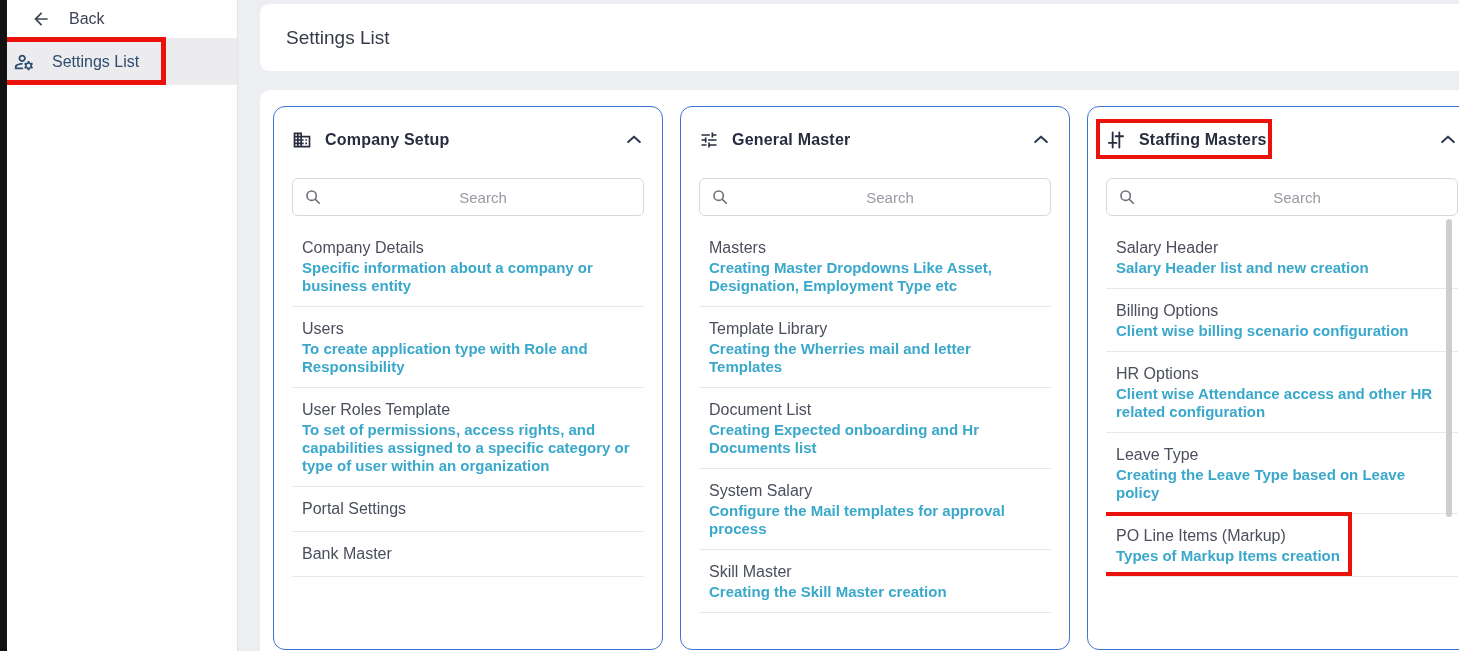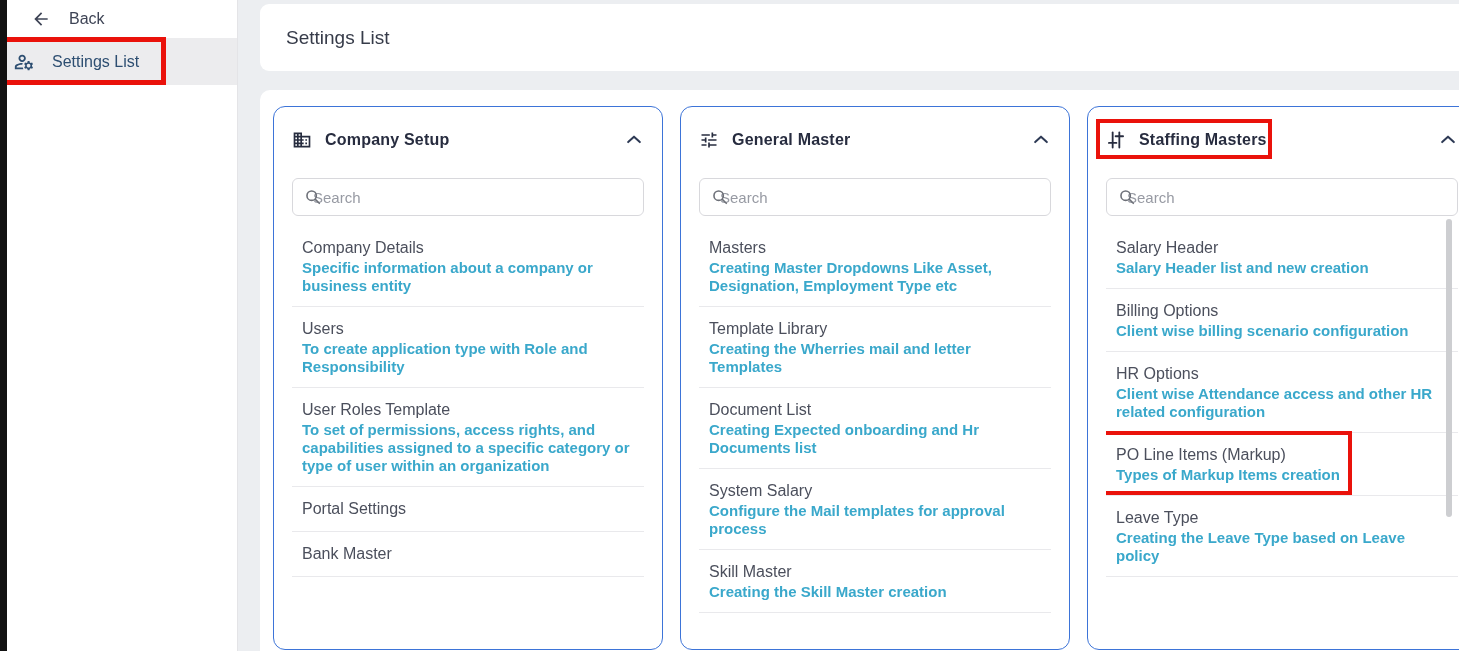--- a/index.html
+++ b/index.html
@@ -42,22 +42,22 @@
   
   .settings-card { position:relative; flex:0 0 auto; width:390px; height:544px; background:#fff;
                    border:1.5px solid #3d74d8; border-radius:12px; padding:0 18px; overflow:hidden; }
   .card-header { display:flex; align-items:center; gap:13px; padding-top:21px; height:45px; cursor:pointer; }
   .card-title { font-size:16px; font-weight:700; color:#272c3f; letter-spacing:.2px; }
   .card-header-icon { display:flex; color:#272c3f; }
   .chevron-btn { margin-left:auto; display:flex; align-items:center; color:#2e3a55; cursor:pointer; }
 
   .search-wrap { position:relative; margin-top:26px; height:38px; }
   .search-wrap input { width:100%; height:38px; border:1px solid #d8d8dc; border-radius:6px;
-                       padding:0 10px 0 20px; font-size:15px; color:#4a4e5a; outline:none;
-                       font-family:"Liberation Sans", sans-serif; background:#fff; }
+                       padding:0 10px 0 40px; font-size:15px; color:#4a4e5a; outline:none;
+                       font-family:"Liberation Sans", sans-serif; background:#fff;text-align:center; }
   .search-wrap input::placeholder { color:#979aa3; }
   .search-icon { position:absolute; left:12px; top:10px; color:#6e7179; }
 
   .card-items { margin-top:10px; height:398px; overflow:hidden; }
   .card-item { position:relative; padding:11px 10px; border-bottom:1px solid #e9e9ec; cursor:pointer; }
   .item-title { font-size:16px; line-height:22px; font-weight:400; color:#4b4f5c; }
   .item-desc  { font-size:15px; line-height:18px; font-weight:700; color:#3aa8cb; }
 
   .scroll-thumb { position:absolute; right:24px; top:112px; width:6px; height:298px;
                   background:#cdced1; border-radius:3px; z-index:5; }
@@ -223,27 +223,27 @@
   </div>
             <div class="card-item">
     <div class="item-title">Billing Options</div>
     <div class="item-desc">Client wise billing scenario configuration</div>
   </div>
             <div class="card-item">
     <div class="item-title">HR Options</div>
     <div class="item-desc">Client wise Attendance access and other HR related configuration</div>
   </div>
             <div class="card-item">
+    <div class="item-title">Leave Type</div>
+    <div class="item-desc">Creating the Leave Type based on Leave policy</div>
+  </div>
+            <div class="card-item">
     <div class="item-title">PO Line Items (Markup)</div>
     <div class="item-desc">Types of Markup Items creation</div>
   <div class="anno anno-item"></div>
             </div>
-            <div class="card-item">
-    <div class="item-title">Leave Type</div>
-    <div class="item-desc">Creating the Leave Type based on Leave policy</div>
-  </div>
           </div>
   <div class="anno anno-card-header"></div>
           <div class="scroll-thumb"></div>
         </section>
       </div>
   </div>
 </main>
 
 </body></html>

